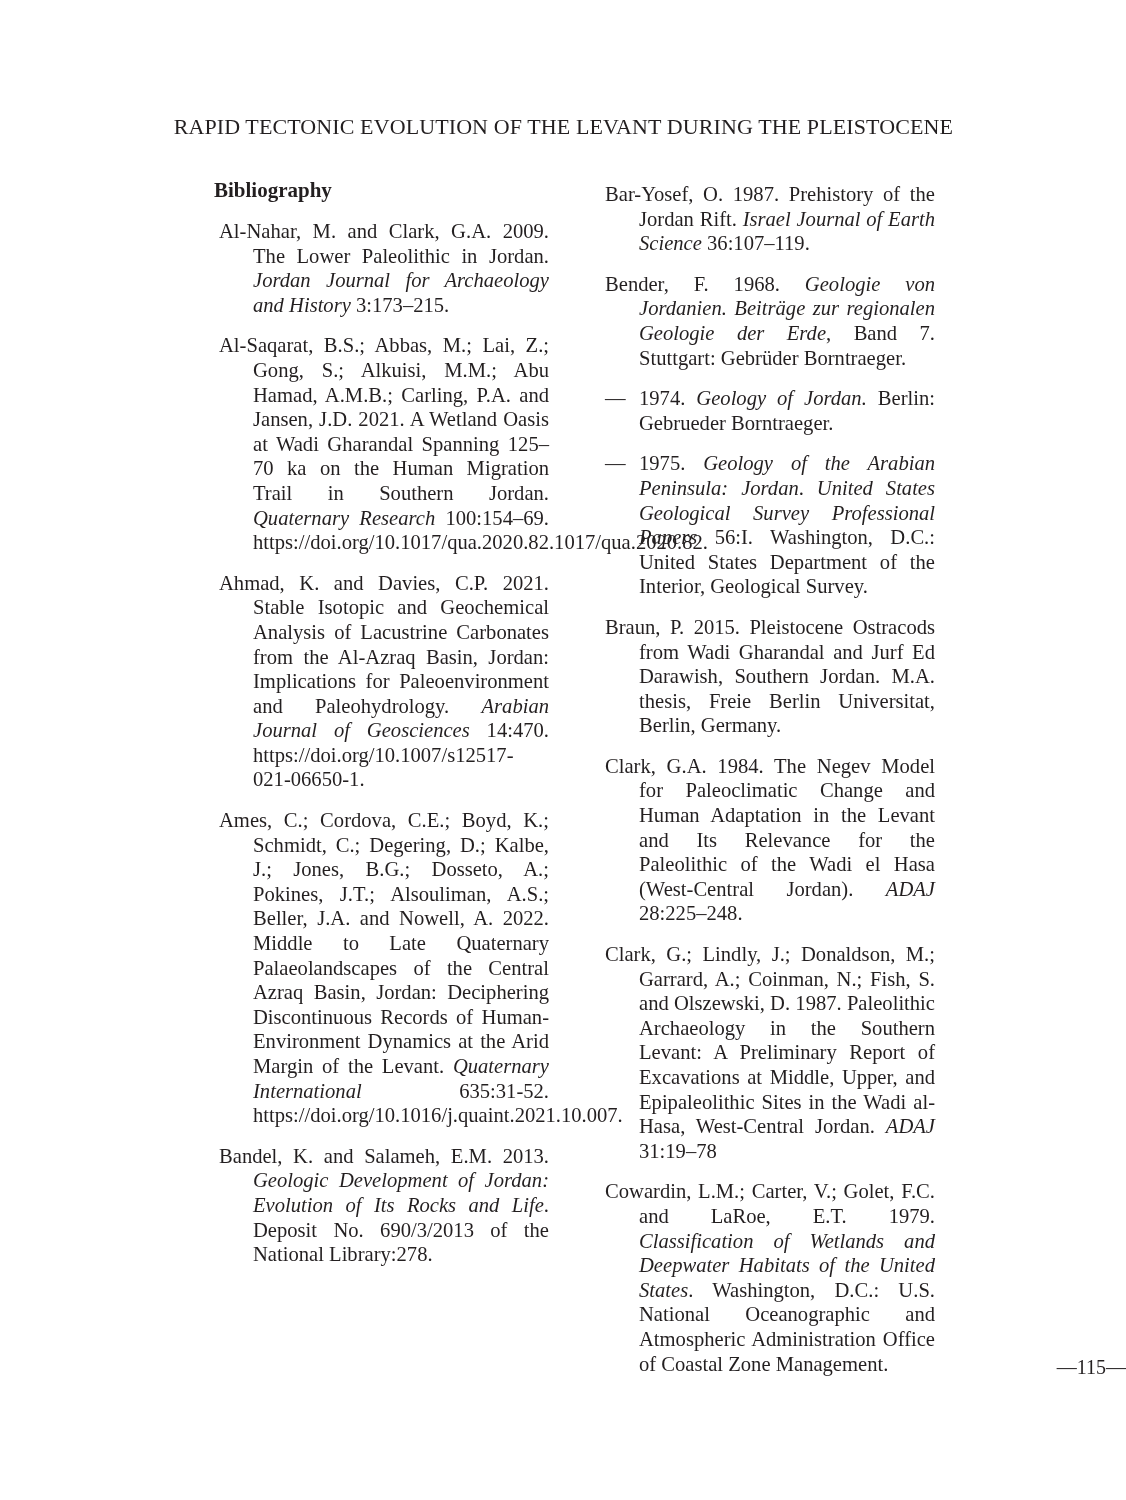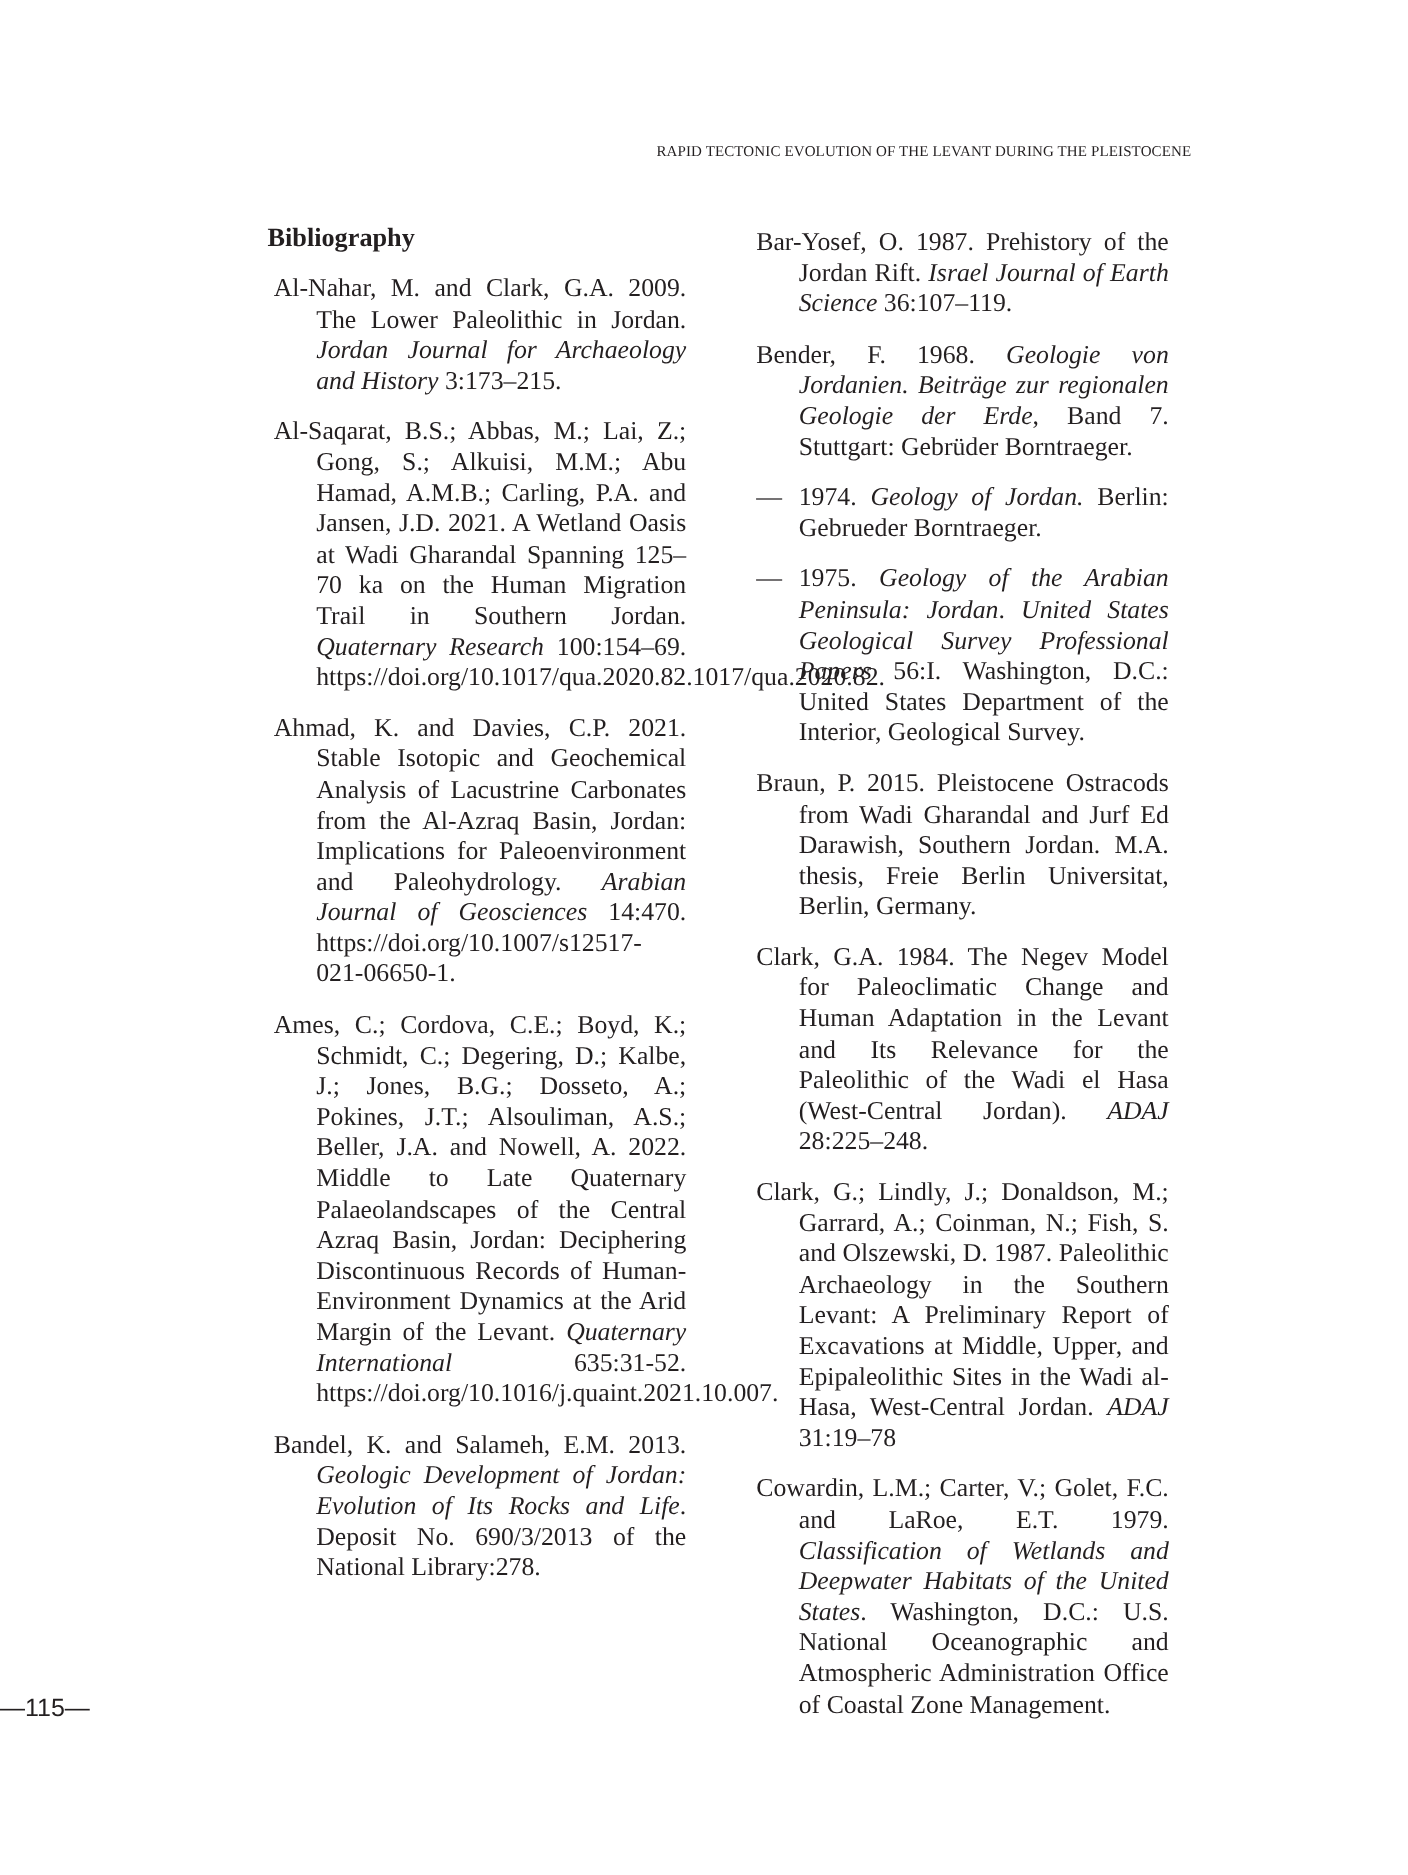--- a/index.html
+++ b/index.html
@@ -5,21 +5,21 @@
   html, body { margin: 0; padding: 0; background: #ffffff; }
   body {
     width: 1126px; height: 1500px; position: relative; overflow: hidden;
     font-family: "DejaVu Serif", "Liberation Serif", serif;
     color: #231f20;
   }
   .running-head {
     position: absolute; left: 0; right: 173px; top: 114px;
     text-align: right;
     font-family: "Liberation Serif", serif;
-    font-size: 12px; letter-spacing: 0.1px; color: #231f20;
+    font-size: 22px; letter-spacing: 0.1px; color: #231f20;
   }
   .col {
     position: absolute; top: 166px; width: 362px;
     font-family: "Liberation Serif", serif;
     font-size: 20.6px; line-height: 24.6px;
   }
   .col-left { left: 203px; }
   .col-right { left: 589px; }
   .heading {
     font-family: "Liberation Serif", serif;
@@ -28,22 +28,22 @@
   }
   .entry {
     text-align: justify;
     padding-left: 34px; text-indent: -34px;
     margin: 16px;
   }
   .entry .dash { display: inline-block; width: 34px; text-indent: 0; }
   .entry i { font-style: italic; }
   .folio {
     position: absolute; left: 0; right: 0; top: 1356px;
-    text-align: left;
-    font-family: Liberation Sans, sans-serif;
+    text-align: right;
+    font-family: Liberation Serif, serif;
     font-size: 20px;
   }
 </style>
 </head>
 <body>
 
 <div class="running-head">RAPID TECTONIC EVOLUTION OF THE LEVANT DURING THE PLEISTOCENE</div>
 
 <div class="col col-left">
   <h2 class="heading">Bibliography</h2>

